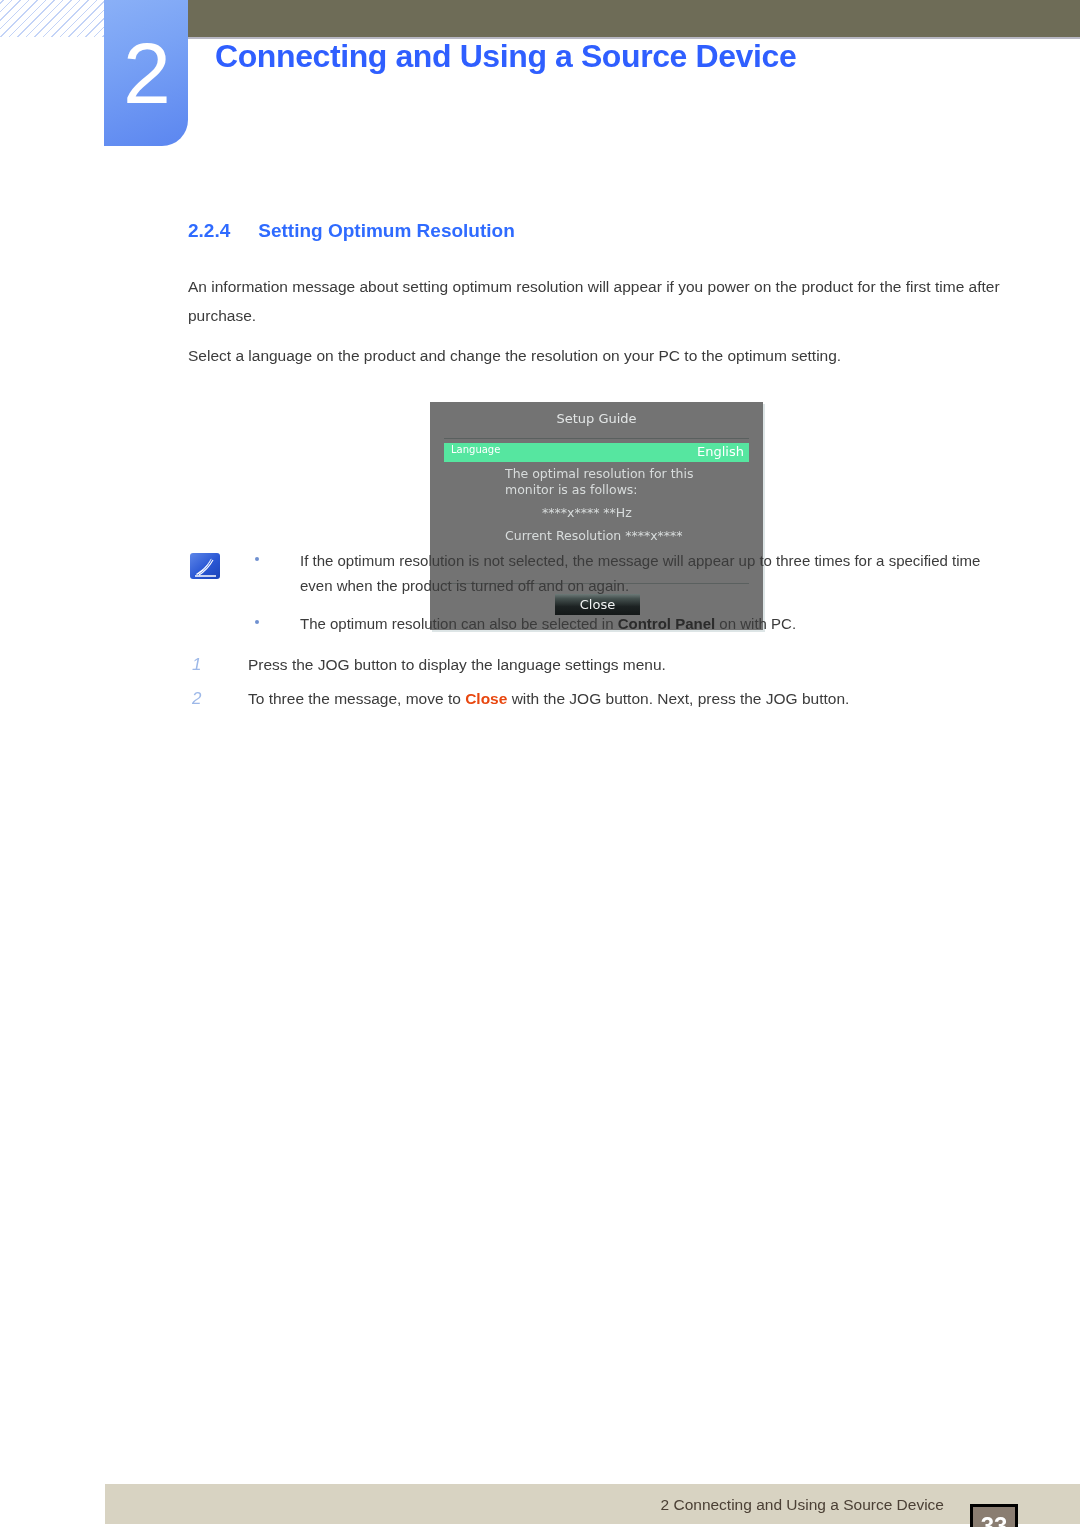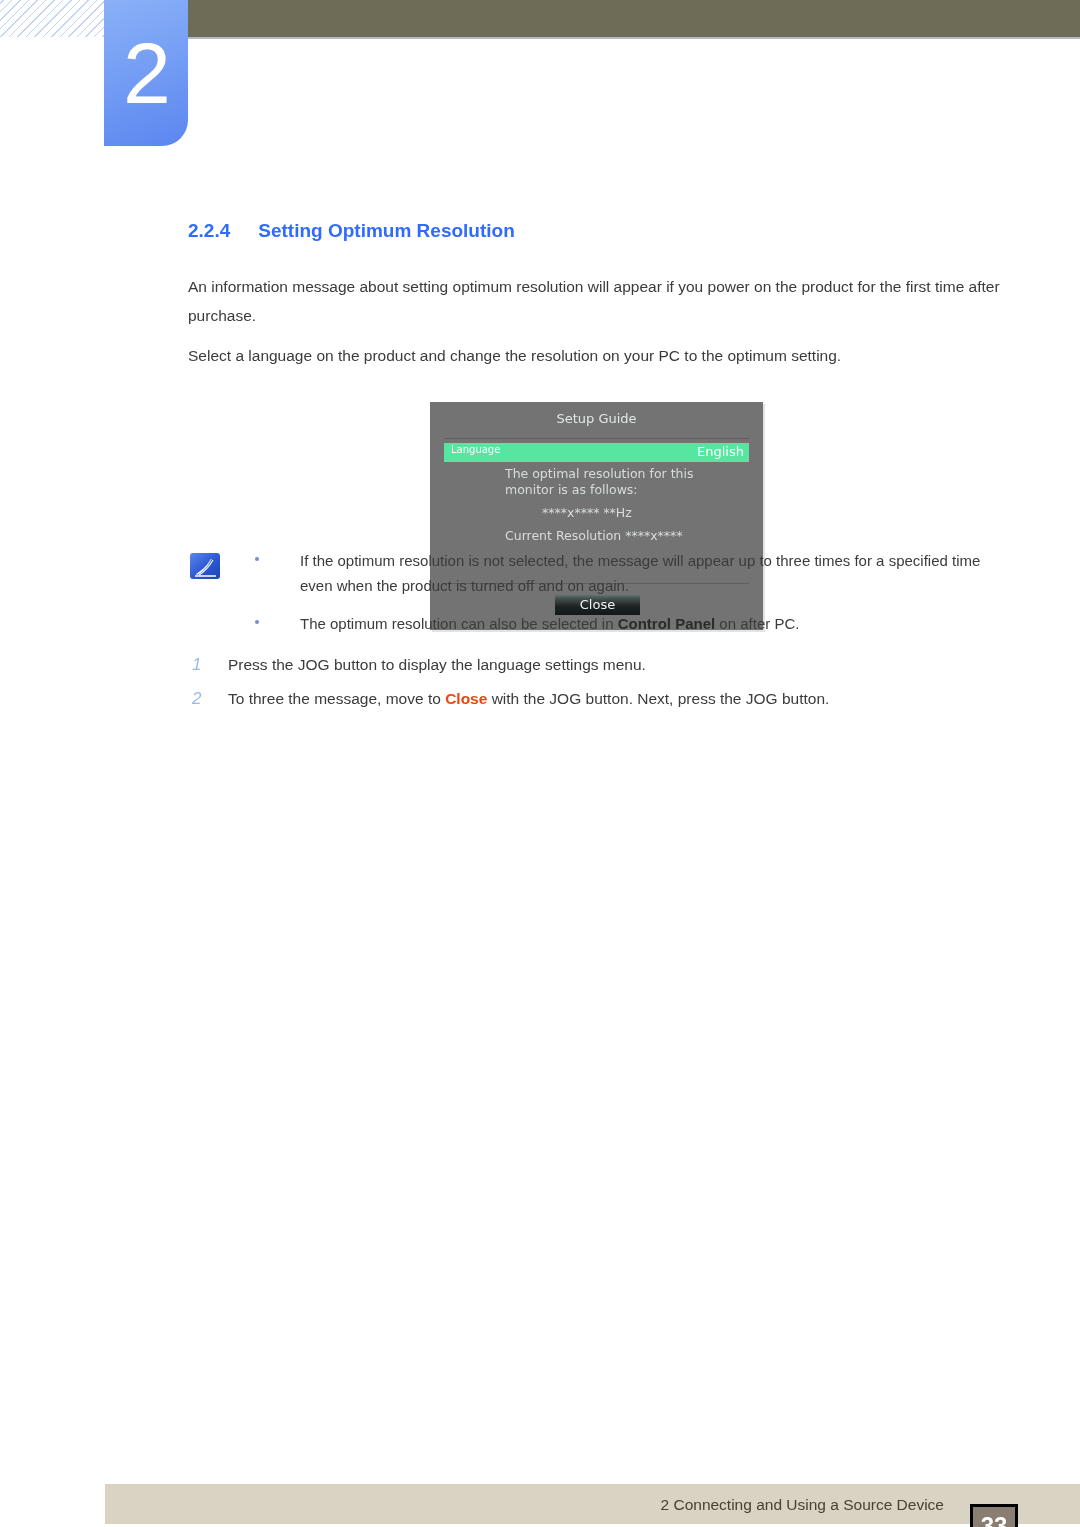--- a/index.html
+++ b/index.html
@@ -187,21 +187,21 @@
   }
   .step .step-num {
     position: absolute;
     left: 4px; top: 0;
     font-size: 17px;
     font-style: italic;
     color: #9db8e8;
   }
   .step .step-text {
     display: block;
-    margin-left: 40px;
+    margin-left: 60px;
   }
   .step-1 { top: 474px; }
   .step-2 { top: 508px; }
   .kw-close {
     color: #e8470f;
     font-weight: bold;
   }
 
   
   .note-icon {
@@ -277,20 +277,21 @@
   }
 </style>
 </head>
 <body>
 
 <div class="page-header">
   <div class="hatch"></div>
   <div class="olive-bar"></div>
   <div class="olive-underline"></div>
   <div class="chapter-tab">2</div>
+  <div class="chapter-title">Connecting and Using a Source Device</div>
 </div>
 
 <div class="content">
 
   <div class="section-heading">
     <span class="num">2.2.4</span><span>Setting Optimum Resolution</span>
   </div>
 
   <div class="para para-1">An information message about setting optimum resolution will appear if you power on the product for the first time after purchase.</div>
   <div class="para para-2">Select a language on the product and change the resolution on your PC to the optimum setting.</div>
@@ -333,21 +334,21 @@
     </svg>
   </div>
 
   <div class="note-bullets">
     <div class="note-item">
       <span class="dot"></span>
       <span class="note-text"><span>If the optimum resolution is not selected, the message will appear up to three times for a specified time even when the product is turned off and on again.</span></span>
     </div>
     <div class="note-item">
       <span class="dot"></span>
-      <span class="note-text"><span>The optimum resolution can also be selected in </span><span class="kw-bold">Control Panel</span><span> on after PC.</span></span>
+      <span class="note-text"><span>The optimum resolution can also be selected in </span><span class="kw-bold">Control Panel</span><span> on with PC.</span></span>
     </div>
   </div>
 
 </div>
 
 <div class="footer">
   <div class="footer-bar"></div>
   <div class="footer-text">2 Connecting and Using a Source Device</div>
   <div class="footer-pageno">33</div>
 </div>

